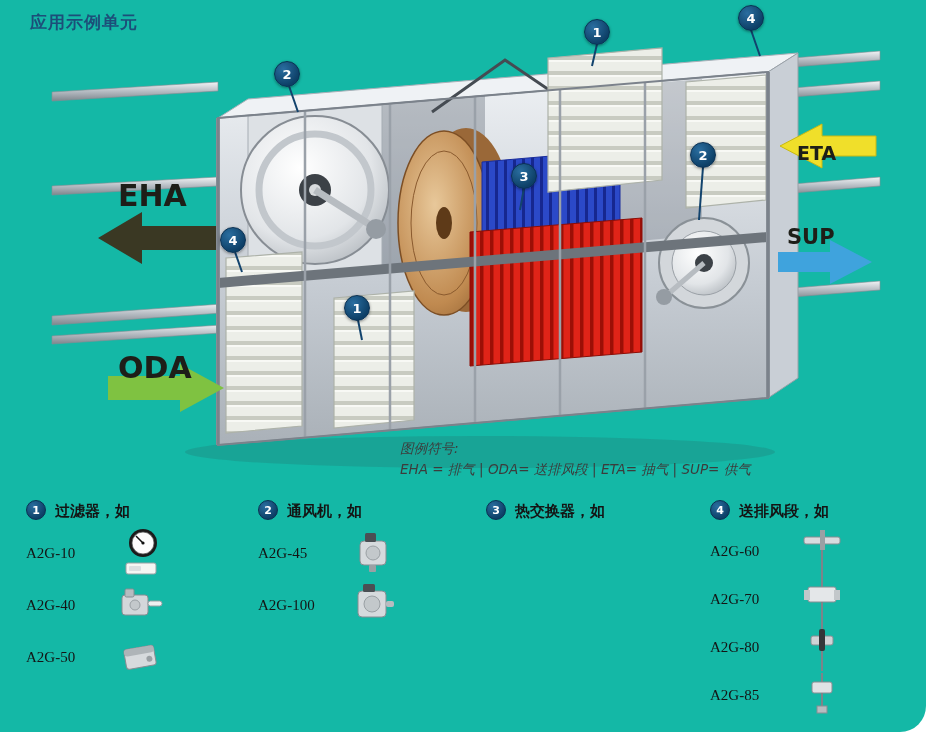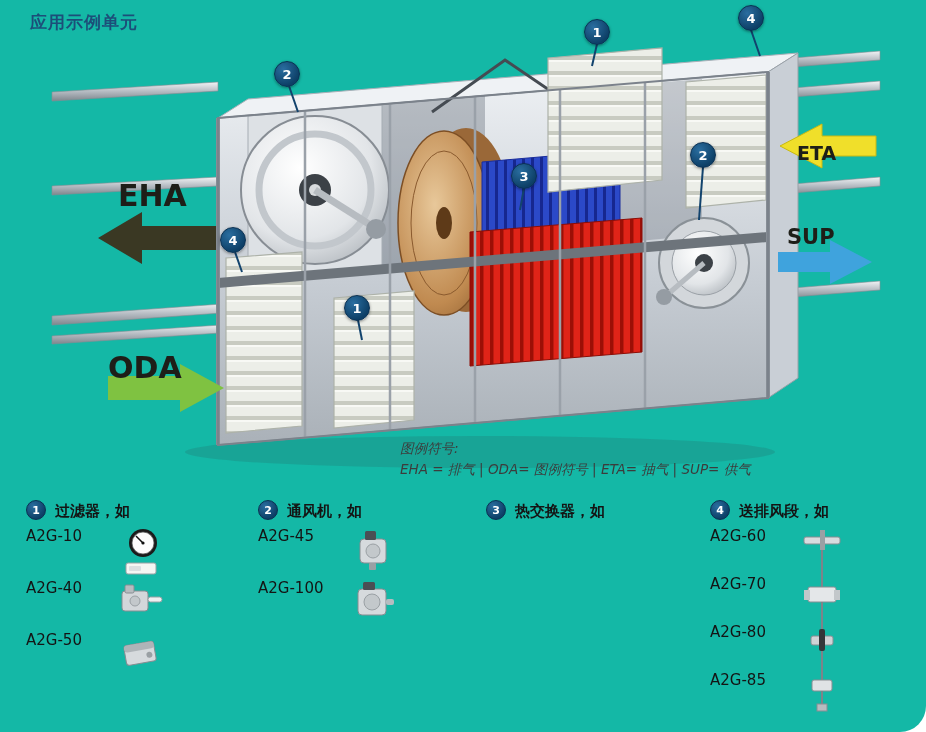--- a/index.html
+++ b/index.html
@@ -3,42 +3,42 @@
 <meta charset="utf-8">
 <style>
   * { margin:0; padding:0; box-sizing:border-box; }
   html,body { width:926px; height:732px; }
   body { font-family:"DejaVu Sans","Liberation Sans",sans-serif; background:#ffffff; }
   .page { position:relative; width:926px; height:732px; background:#14b8a6; overflow:hidden; border-radius:0 0 26px 0; }
   .title { position:absolute; top:11px; left:30px; font-size:17px; font-weight:bold; color:#1c4e79; letter-spacing:1px; }
   .scene { position:absolute; top:0; left:0; }
   .flow-label { position:absolute; color:#1e1e18; font-weight:600; }
   .flow-eha { left:118px; top:178px; font-size:30px; }
-  .flow-oda { left:108px; top:350px; font-size:30px; }
+  .flow-oda { left:118px; top:350px; font-size:30px; }
   .flow-eta { left:797px; top:100px; font-size:19px;margin-top:42px; }
   .flow-sup { left:787px; top:225px; font-size:21px; }
   .callout { position:absolute; width:26px; height:26px; border-radius:50%;
     background:radial-gradient(circle at 35% 30%, #2a6ea0, #0d3f66 72%);
     border:1px solid #0a3052; color:#fff; font-size:13px; font-weight:bold;
     display:flex; align-items:center; justify-content:center; box-shadow:0 1px 3px rgba(0,0,0,.4); }
   .c1 { left:584px; top:19px; } .c2 { left:738px; top:5px; } .c3 { left:274px; top:61px; }
   .c4 { left:690px; top:142px; } .c5 { left:511px; top:163px; } .c6 { left:220px; top:227px; }
   .c7 { left:344px; top:295px; }
   .legend { position:absolute; left:400px; top:438px; font-size:13.5px; color:#3c3c3c; line-height:1.55;font-style:italic; }
   .category { position:absolute; top:500px; }
   .cat-0 { left:26px;  width:228px; }
   .cat-1 { left:258px; width:222px; }
   .cat-2 { left:486px; width:218px; }
   .cat-3 { left:710px; width:204px; }
   .cat-header { display:flex; align-items:flex-start; gap:9px; margin-bottom:6px; }
   .badge-sm { width:20px; height:20px; border-radius:50%; flex:none;
     background:radial-gradient(circle at 35% 30%, #2a6ea0, #0d3f66 72%); border:1px solid #0a3052;
     color:#fff; font-size:11px; font-weight:bold; display:flex; align-items:center; justify-content:center; }
   .cat-title { font-size:15px; font-weight:bold; color:#141414; padding-top:2px; }
-  .item { display:flex; align-items:flex-start; height:52px; }
+  .item { display:flex; align-items:center; height:52px;font-family:Liberation Serif, serif; }
   .cat-3 .item { height:48px; }
   .item-label { width:84px; font-size:15px; color:#141414; }
   .item-icon { margin-left:6px; flex:none; }
 </style>
 </head>
 <body>
 
 <div class="page">
 
   <div class="title">应用示例单元</div>
@@ -183,21 +183,21 @@
   <div class="callout c1">1</div>
   <div class="callout c2">4</div>
   <div class="callout c3">2</div>
   <div class="callout c4">2</div>
   <div class="callout c5">3</div>
   <div class="callout c6">4</div>
   <div class="callout c7">1</div>
 
   <div class="legend">
     <div>图例符号:</div>
-    <div>EHA = 排气 | ODA= 图例符号 | ETA= 抽气 | SUP= 供气</div>
+    <div>EHA = 排气 | ODA= 送排风段 | ETA= 抽气 | SUP= 供气</div>
   </div>
 
   <div class="category cat-0">
     <div class="cat-header">
       <span class="badge-sm">1</span>
       <span class="cat-title">过滤器，如</span>
     </div>
     <div class="item">
       <span class="item-label">A2G-10</span>
       <svg class="item-icon" width="52" height="52" viewBox="0 0 52 52">

